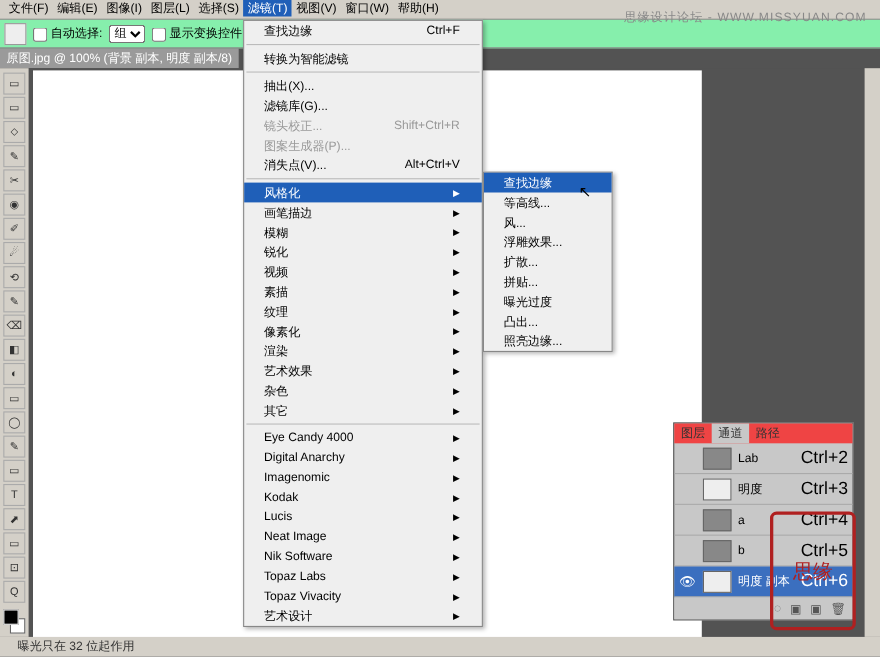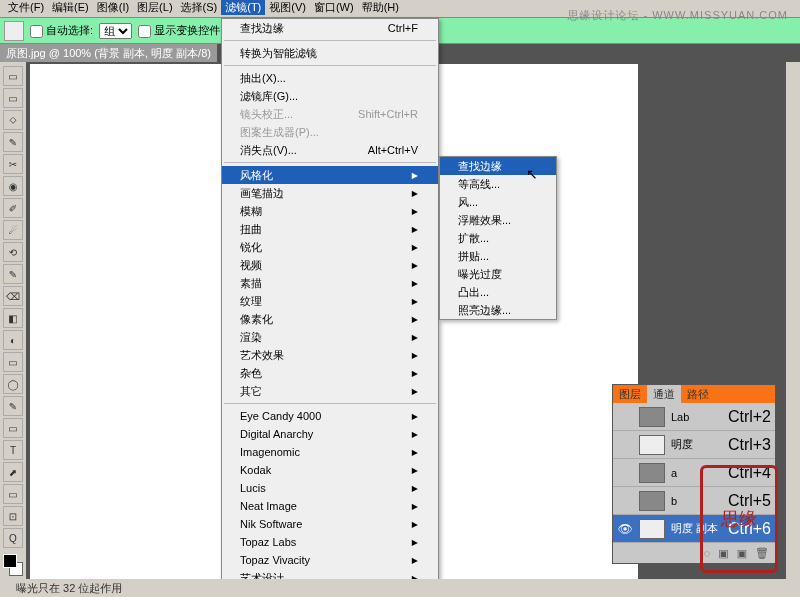--- a/index.html
+++ b/index.html
@@ -34,21 +34,21 @@
 .menu .sep { height:1px; background:#bbb; margin:3px 2px; }
 .menu .arrow::after { content:"▶"; font-size:8px; margin-left:10px; color:inherit; }
 
 #menu-main { left:221px; top:18px; width:218px; }
 #menu-sub { left:439px; top:156px; width:118px; }
 
 .cursor { position:absolute; left:526px; top:166px; font-size:14px; color:#000; pointer-events:none; }
 
 
 .channels { position:absolute; right:24px; top:322px; width:164px; background:#c8c8c8; border:1px solid #555; font-size:11px; }
-.channels .tabs { display:flex; background:#f97316; height:18px;align-items:flex-end; }
+.channels .tabs { display:flex; background:#ef4444; height:18px;align-items:flex-end; }
 .channels .tabs span { padding:0 6px; line-height:18px; color:#333; }
 .channels .tabs span.active { background:#c8c8c8; }
 .channels .row { display:flex; align-items:center; height:28px; border-bottom:1px solid #aaa; padding:0 4px; }
 .channels .row.sel { background:#3b6fbf; color:#fff; }
 .channels .eye { width:16px; text-align:center; font-size:12px; }
 .channels .thumb { width:26px; height:20px; background:#888; border:1px solid #666; margin:0 6px; }
 .channels .row.light .thumb { background:#eee; }
 .channels .short { margin-left:auto; font-size:16px;text-align:right; }
 .channels .footer { height:20px; background:#c8c8c8; display:flex; justify-content:flex-end; gap:8px; padding:0 6px; align-items:center; color:#555; }
 
@@ -194,23 +194,20 @@
     <div class="item hl arrow">
       <span>风格化</span>
     </div>
     <div class="item arrow">
       <span>画笔描边</span>
     </div>
     <div class="item arrow">
       <span>模糊</span>
     </div>
     <div class="item arrow">
-      <span>扭曲</span>
-    </div>
-    <div class="item arrow">
       <span>锐化</span>
     </div>
     <div class="item arrow">
       <span>视频</span>
     </div>
     <div class="item arrow">
       <span>素描</span>
     </div>
     <div class="item arrow">
       <span>纹理</span>

